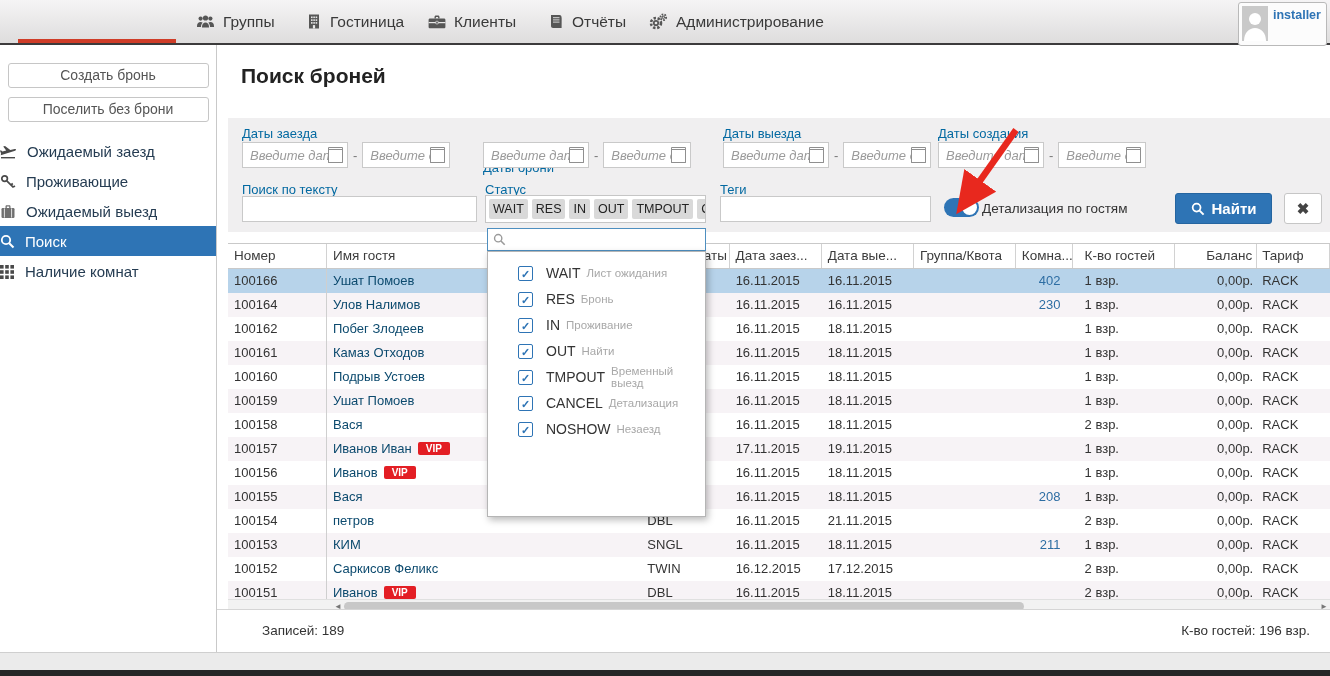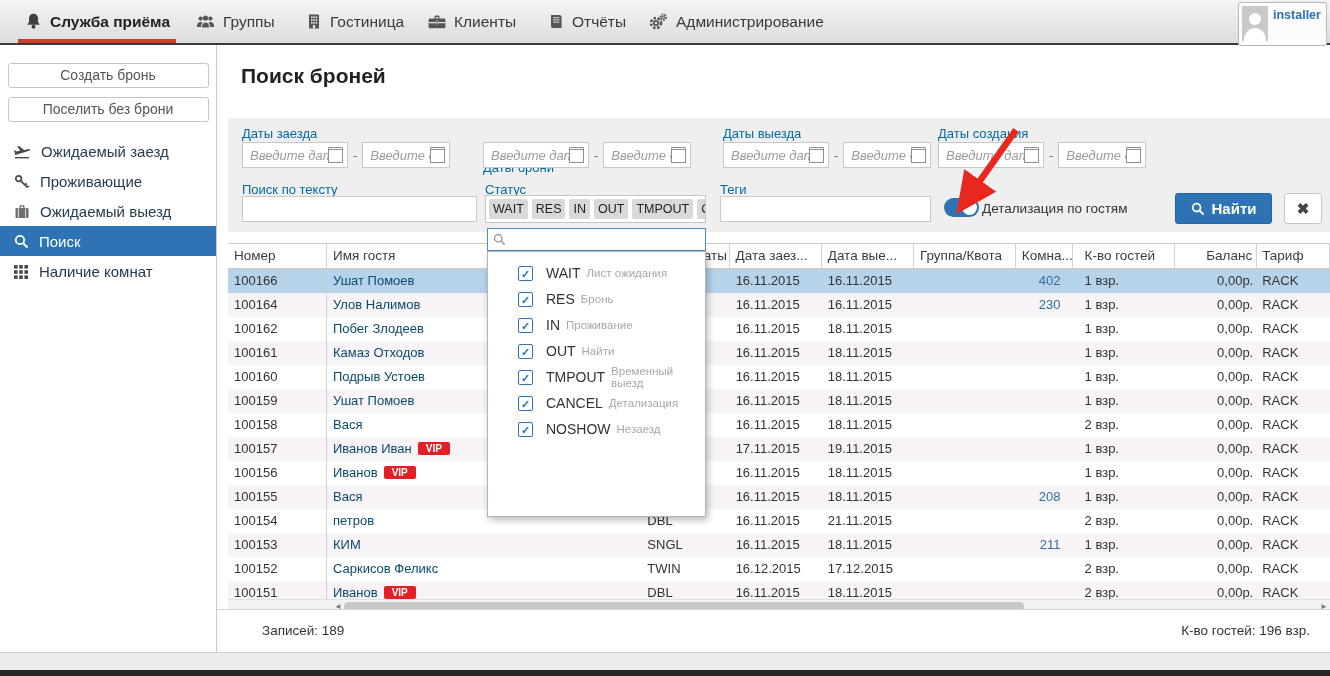--- a/index.html
+++ b/index.html
@@ -18,21 +18,21 @@
   .avatar{width:26px;height:35px;background:#c9c9c9;flex:0 0 auto;}
   .username{font-size:12.5px;font-weight:bold;color:#2e74b5;margin:2px 0 0 5px;}
   
   .sidebar{position:absolute;left:0;top:45px;width:217px;height:607px;background:#fff;
            border-right:1px solid #c9c9c9;box-sizing:border-box;}
   .side-btn{display:block;width:201px;margin:0 auto 9px auto;height:25px;line-height:23px;text-align:center;
             background:#fff;border:1px solid #c6c6c6;border-radius:3px;font-size:14px;color:#555;
             box-sizing:border-box;cursor:pointer;}
   .side-btn:first-child{margin-top:18px;}
   .side-list{margin-top:14px;}
-  .side-item{height:30px;display:flex;align-items:center;gap:10px;padding-left:14px;
+  .side-item{height:30px;display:flex;align-items:center;gap:10px;
              font-size:15px;color:#253c52;cursor:pointer;}
   .side-item.active{background:#2e74b5;color:#fff;}
   
   .page-title{position:absolute;left:241px;top:64px;font-size:21px;font-weight:bold;color:#222;}
   .filter-panel{position:absolute;left:228px;top:118px;width:1102px;height:114px;background:#f0eff0;}
   .f-label{position:absolute;font-size:13px;color:#0369a1;}
   .date-group{position:absolute;top:0;height:114px;}
   .date-pair{position:absolute;top:24px;display:flex;align-items:center;gap:5px;}
   .date-input{height:26px;background:#fff;border:1px solid #c9c9c9;box-sizing:border-box;
               display:flex;align-items:center;justify-content:space-between;padding:0 4px 0 7px;cursor:text;}
@@ -91,29 +91,20 @@
   .darkbar{position:absolute;left:0;top:670px;width:1330px;height:6px;background:#262626;}
   .red-arrow{position:absolute;left:950px;top:122px;z-index:70;pointer-events:none;}
   .icon{display:inline-flex;}
 </style>
 </head>
 <body>
 
 <div class="stage">
 
   <div class="topbar">
-    <div class="nav-item active" style="left:25px;">
-      <span class="icon">
-        <svg width="17" height="17" viewBox="0 0 16 16" fill="#3f3f3f">
-            <path d="M8 .8c-2.6 0-4.2 1.9-4.2 4.3v3.1L2.2 11h11.6l-1.6-2.8V5.1C12.2 2.7 10.6.8 8 .8z"></path>
-            <circle cx="8" cy="13" r="1.9"></circle>
-          </svg>
-      </span>
-      <span>Служба приёма</span>
-    </div>
     <div class="nav-item" style="left:196px;">
       <span class="icon">
         <svg width="19" height="16" viewBox="0 0 19 16" fill="#565656">
             <circle cx="4.6" cy="4.6" r="2.1"></circle>
             <circle cx="14.4" cy="4.6" r="2.1"></circle>
             <circle cx="9.5" cy="4" r="2.6"></circle>
             <path d="M1 12c0-2.4 1.6-4 3.6-4 .8 0 1.5.2 2.1.7C5.6 9.7 5 11 5 12.6V13H1v-1zm17 0v1h-4v-.4c0-1.6-.6-2.9-1.7-3.9.6-.5 1.3-.7 2.1-.7 2 0 3.6 1.6 3.6 4zM6 12.8C6 10.2 7.5 8.6 9.5 8.6s3.5 1.6 3.5 4.2v.6H6v-.6z"></path>
           </svg>
       </span>
       <span>Группы</span>

